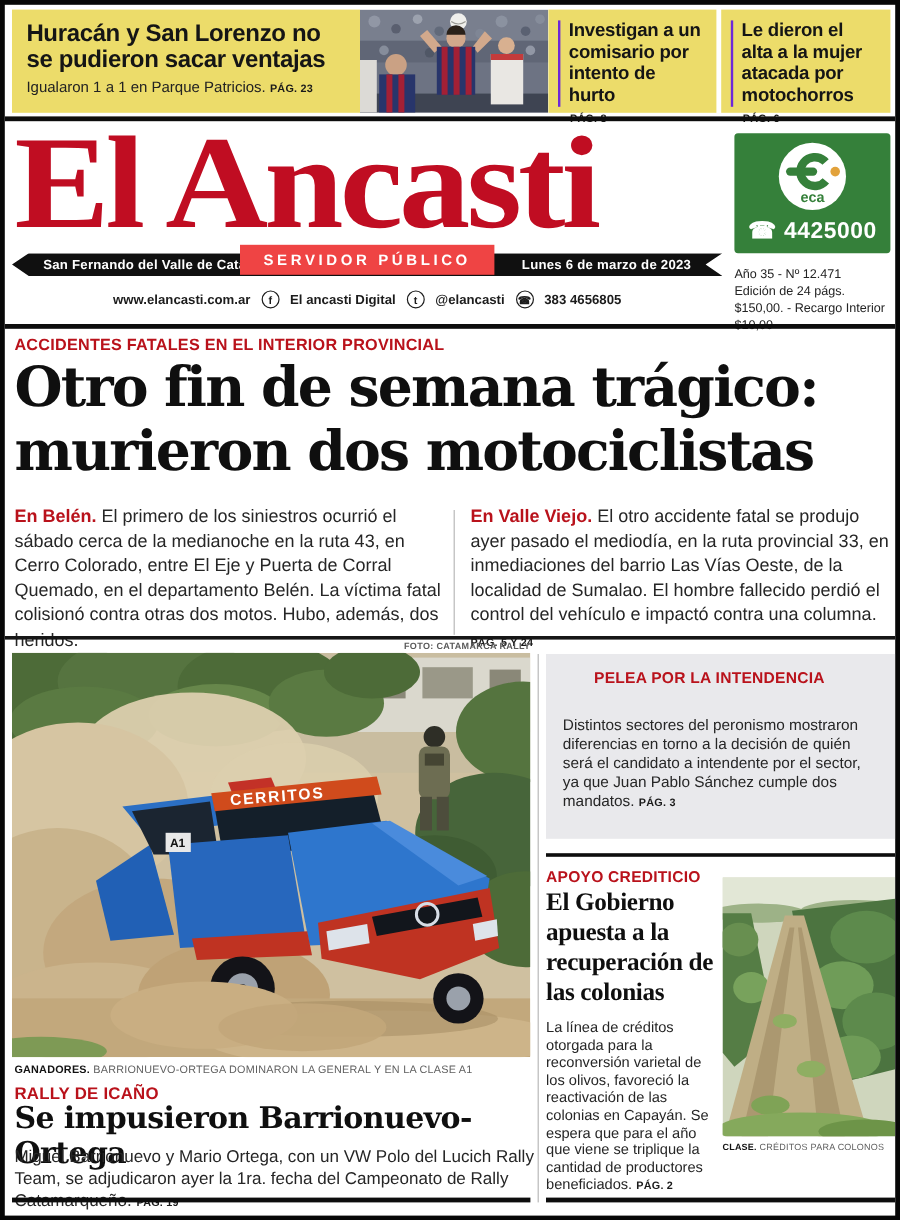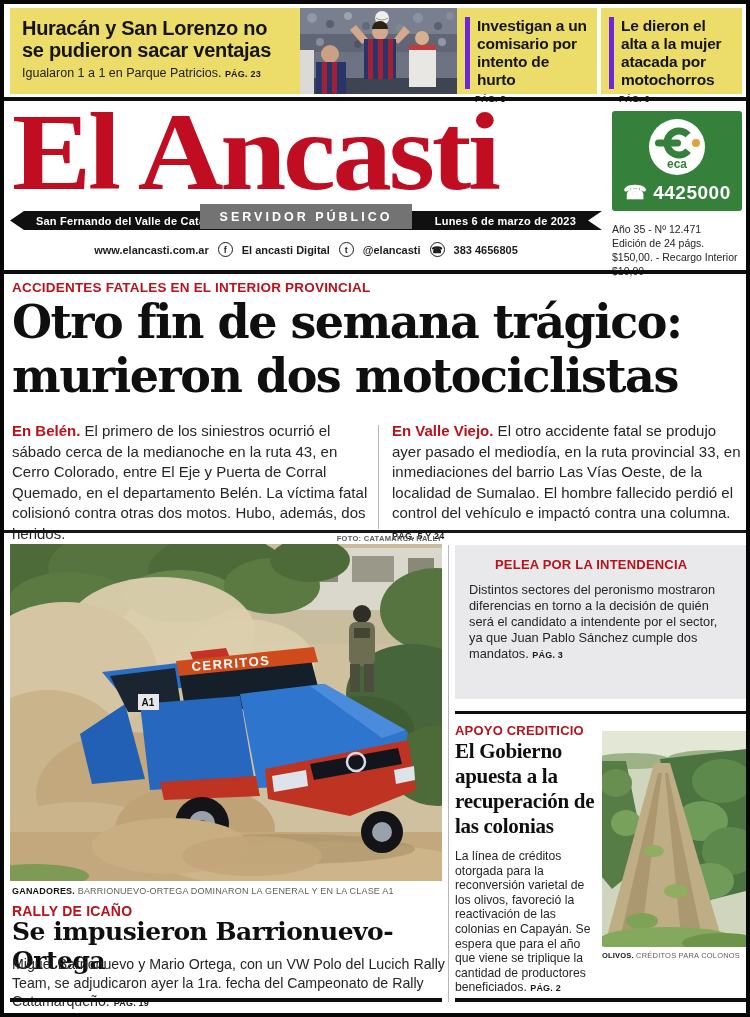--- a/index.html
+++ b/index.html
@@ -12,21 +12,21 @@
   
   .ybox { background:#ecdc6a; }
   .lead-box { left:6px; top:4px; width:290px; height:86px; padding:9px 12px; }
   .lead-box .hl { font-size:20px; line-height:22px; font-weight:bold; color:#151515; letter-spacing:-0.3px; }
   .lead-box .deck { margin-top:5px; font-size:12.5px; color:#222; }
   .soccer-wrap { left:296px; top:4px; width:157px; height:86px; overflow:hidden; }
   .sbox { top:4px; height:86px; padding:9px 10px 9px 8px; }
   .sbox-1 { left:453px; width:140px; }
   .sbox-2 { left:597px; width:141px; }
   .sbox .hl { font-size:15.5px; line-height:18px; font-weight:bold; color:#151515;
-              border-left:5px solid #6d28d9; padding-left:7px; letter-spacing:-0.2px; }
+              border-left:2px solid #6d28d9; padding-left:7px; letter-spacing:-0.2px; }
   .pgref { font-size:9px; font-weight:bold; color:#1a1a1a; letter-spacing:0.2px; }
   .sbox .pgref { display:block; margin-top:5px; padding-left:10px; }
 
   .hrule { background:#0d0d0d; }
   .rule-top { left:0; top:93px; width:742px; height:4px; }
 
   
   .masthead-title { left:8px; top:94px; font-family:"Liberation Serif", serif;
         font-weight:bold; font-size:110px; line-height:108px; color:#c00d22;
         letter-spacing:-3px; transform:scaleX(1.08); transform-origin:left top; white-space:nowrap; }
@@ -34,21 +34,21 @@
         border-radius:3px; text-align:center; }
   .eca-badge svg { margin-top:7px; }
   .eca-phone { position:absolute; bottom:7px; width:100%; color:#fff; font-weight:bold;
         font-size:19px; letter-spacing:0.5px; }
   .edition { left:608px; top:218px; width:140px; font-size:10.5px; line-height:14px; color:#242424; }
 
   .ribbon-bar { left:6px; top:207px; width:592px; height:19px; background:#101010;
         clip-path:polygon(0 50%, 14px 0, 100% 0, calc(100% - 14px) 50%, 100% 100%, 14px 100%);
         display:flex; justify-content:space-between; align-items:center; padding:0 26px; }
   .ribbon-bar span { color:#fff; font-size:11px; font-weight:bold; letter-spacing:0.2px; }
-  .ribbon-center { left:196px; top:200px; width:212px; height:25px; background:#737373;
+  .ribbon-center { left:196px; top:200px; width:212px; height:25px; background:#ef4444;
         color:#fff; font-size:12.5px; font-weight:bold; letter-spacing:3px;
         display:flex; align-items:center; justify-content:center; }
 
   .social-row { left:6px; top:238px; width:592px; display:flex; justify-content:center;
         align-items:center; gap:9px; font-size:11px; font-weight:bold; color:#1c1c1c; }
   .ic { width:15px; height:15px; border:1.4px solid #1c1c1c; border-radius:50%;
         display:inline-flex; align-items:center; justify-content:center;
         font-size:9px; font-weight:bold; color:#1c1c1c; flex:0 0 auto; }
   .rule-mid { left:0; top:266px; width:742px; height:4px; }
 
@@ -77,21 +77,21 @@
         font-weight:bold; font-size:25px; color:#0f0f0f; letter-spacing:-0.5px; }
   .rally-body { left:8px; top:951px; width:436px; font-size:14.2px; line-height:18.5px; color:#262626; }
   .rule-bl { left:6px; top:994px; width:432px; height:4px; }
 
   
   .vdiv-col { left:444px; top:541px; height:457px; }
   .pj-panel { left:451px; top:541px; width:291px; height:154px; background:#e9e9ec; padding:12px 14px; }
   .pj-panel .kicker { font-size:13px;padding-left:26px; }
   .pj-headline { margin-top:6px; font-family:"DejaVu Serif", serif; font-weight:bold;
         font-size:20px; line-height:24px; color:#0f0f0f; letter-spacing:-0.3px; }
-  .pj-body { margin-top:10px; font-size:12.8px; line-height:16px; color:#262626; }
+  .pj-body { margin-top:24px; font-size:12.8px; line-height:16px; color:#262626; }
   .rule-r1 { left:451px; top:707px; width:291px; height:3px; }
   .credit-kicker { left:451px; top:719px; font-size:13px; }
   .credit-headline { left:451px; top:735px; width:154px; font-family:Liberation Serif, serif;
         font-weight:bold; font-size:21px; line-height:25px; color:#0f0f0f; letter-spacing:-0.3px; }
   .credit-body { left:451px; top:845px; width:148px; font-size:12.2px; line-height:14.6px; color:#262626; }
   .olives-wrap { left:598px; top:727px; width:144px; height:216px; overflow:hidden; }
   .olives-caption { left:598px; top:947px; width:144px; font-size:7.5px; }
   .rule-br { left:451px; top:994px; width:291px; height:4px; }
 </style>
 </head>
@@ -342,17 +342,17 @@
       <ellipse cx="40" cy="190" rx="16" ry="8" fill="#7fa356"></ellipse>
       <ellipse cx="66" cy="210" rx="70" ry="14" fill="#85a95c"></ellipse>
       <ellipse cx="120" cy="212" rx="40" ry="10" fill="#6d9448"></ellipse>
     </svg>
   </div>
 
   <div class="abs credit-body">
     <span>La línea de créditos otorgada para la reconversión varietal de los olivos, favoreció la reactivación de las colonias en Capayán. Se espera que para el año que viene se triplique la cantidad de productores beneficiados. </span><span class="pgref">PÁG. 2</span>
   </div>
   <div class="abs caption olives-caption">
-    <b>OLIVOS.</b><span> CRÉDITOS PARA COLONOS</span>
+    <b>CLASE.</b><span> CRÉDITOS PARA COLONOS</span>
   </div>
   <div class="abs hrule rule-br"></div>
 
 </div>
 
 </body></html>

